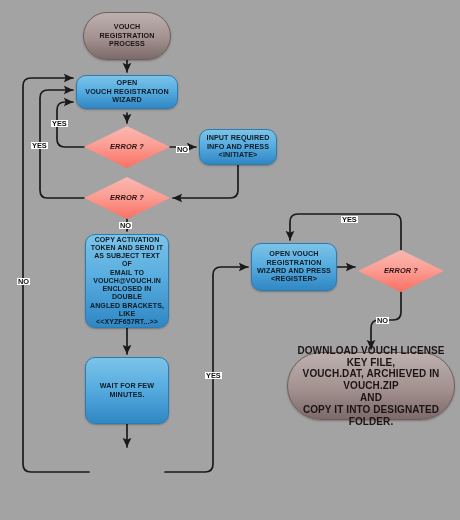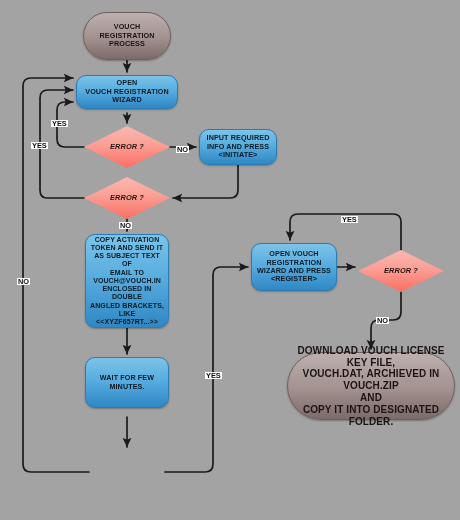--- a/index.html
+++ b/index.html
@@ -168,21 +168,21 @@
 TOKEN AND SEND IT
 AS SUBJECT TEXT OF
 EMAIL TO
 VOUCH@VOUCH.IN
 ENCLOSED IN DOUBLE
 ANGLED BRACKETS,
 LIKE
 &lt;&lt;XYZF657RT...&gt;&gt;</span>
   </div>
 
-  <div class="node process" style="left: 85px; top: 357px; width: 84px; height: 51px; font-size: 7.2px; text-align: center;">
+  <div class="node process" style="left: 85px; top: 357px; width: 84px; height: 67px; font-size: 7.2px; text-align: center;">
     <span class="nlabel">WAIT FOR FEW
 MINUTES.</span>
   </div>
 
 
   <div class="node process" style="left: 251px; top: 243px; width: 86px; height: 48px; font-size: 7.2px;">
     <span class="nlabel">OPEN VOUCH
 REGISTRATION
 WIZARD AND PRESS
 &lt;REGISTER&gt;</span>

